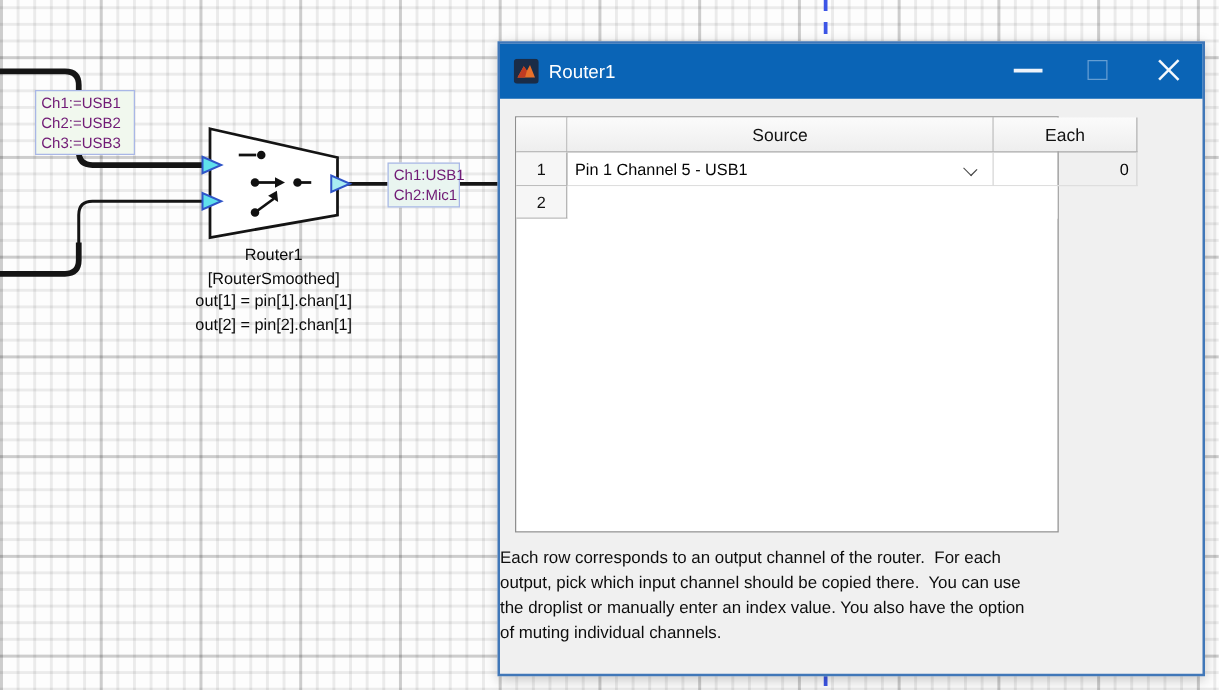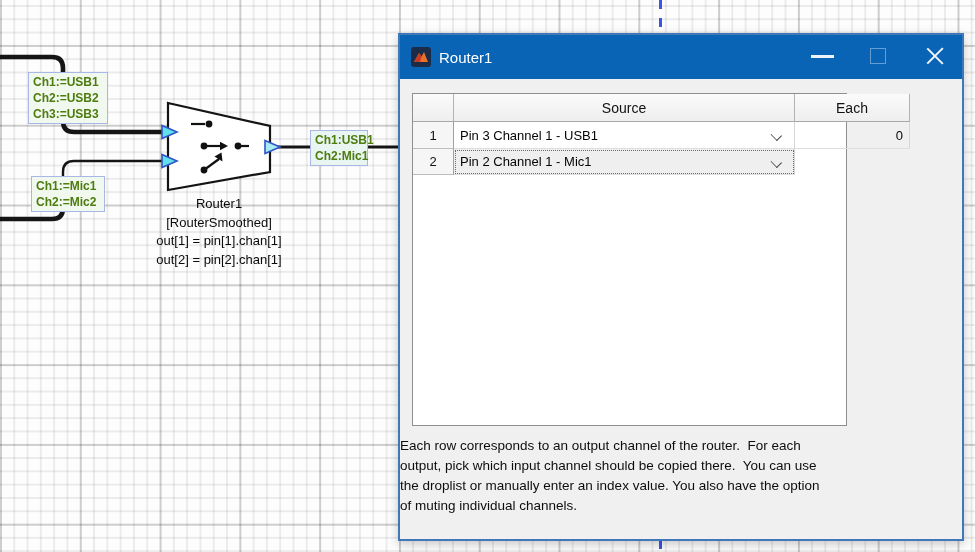--- a/index.html
+++ b/index.html
@@ -23,21 +23,21 @@
     position:absolute; left:659px; top:0; width:3px; height:552px; z-index:1;
     background:repeating-linear-gradient(to bottom,#3c55e6 0 9px, transparent 9px 18px);
   }
 
   .wires-svg { position:absolute; left:0; top:0; z-index:2; }
 
   
   .net-label {
     position:absolute; z-index:3;
     background:#f1f8ee; border:1px solid #a9b7e6;
-    font-size:12px; font-weight:bold; color:#4d7c0f; line-height:16px;
+    font-size:12px; font-weight:normal; color:#701a75; line-height:16px;
     padding:1px 4px 1px 4px; white-space:pre-wrap;
   }
   .out-label { background:#e9f5f0; }
 
   .block-caption {
     position:absolute; z-index:3; text-align:center; white-space:pre-wrap;
     font-size:13px; color:#0a0a0a; line-height:18.5px;
   }
 
   
@@ -151,22 +151,20 @@
 
     <polygon points="162,125.5 162,138.5 177,132" fill="#5fe0ec" stroke="#2f55c8" stroke-width="1.6"></polygon>
     <polygon points="162,154.5 162,167.5 177,161" fill="#5fe0ec" stroke="#2f55c8" stroke-width="1.6"></polygon>
     <polygon points="265,140.5 265,153.5 280,147" fill="#a8ecf2" stroke="#2f55c8" stroke-width="1.6"></polygon>
   </svg>
 
   <div class="net-label" style="left:28px; top:72px; width:80px;">Ch1:=USB1
 Ch2:=USB2
 Ch3:=USB3</div>
 
-  <div class="net-label" style="left:31px; top:176px; width:74px;">Ch1:=Mic1
-Ch2:=Mic2</div>
 
   <div class="net-label out-label" style="left:310px; top:130px; width:58px;">Ch1:USB1
 Ch2:Mic1</div>
 
   <div class="block-caption" style="left:118px; top:195px; width:202px;">Router1
 [RouterSmoothed]
 out[1] = pin[1].chan[1]
 out[2] = pin[2].chan[1]</div>
 
   <div class="dialog">
@@ -195,33 +193,29 @@
       <div class="trow thead">
         <div class="hcell c-idx"></div>
         <div class="hcell c-src">Source</div>
         <div class="hcell c-val">Each</div>
         <div class="c-fill"></div>
       </div>
 
       <div class="trow r1">
         <div class="ncell c-idx">1</div>
         <div class="scell c-src">
-          <span>Pin 3 Channel 1 - USB1</span>
+          <span>Pin 1 Channel 5 - USB1</span>
           <span class="chev"></span>
         </div>
         <div class="vcell c-val">0</div>
         <div class="c-fill"></div>
       </div>
 
       <div class="trow r2">
         <div class="ncell c-idx">2</div>
-        <div class="scell c-src sel">
-          <span>Pin 2 Channel 1 - Mic1</span>
-          <span class="chev"></span>
-        </div>
         <div class="c-fill"></div>
       </div>
     </div>
 
     <div class="dlg-note">Each row corresponds to an output channel of the router.  For each
 output, pick which input channel should be copied there.  You can use
 the droplist or manually enter an index value. You also have the option
 of muting individual channels.</div>
   </div>
 

